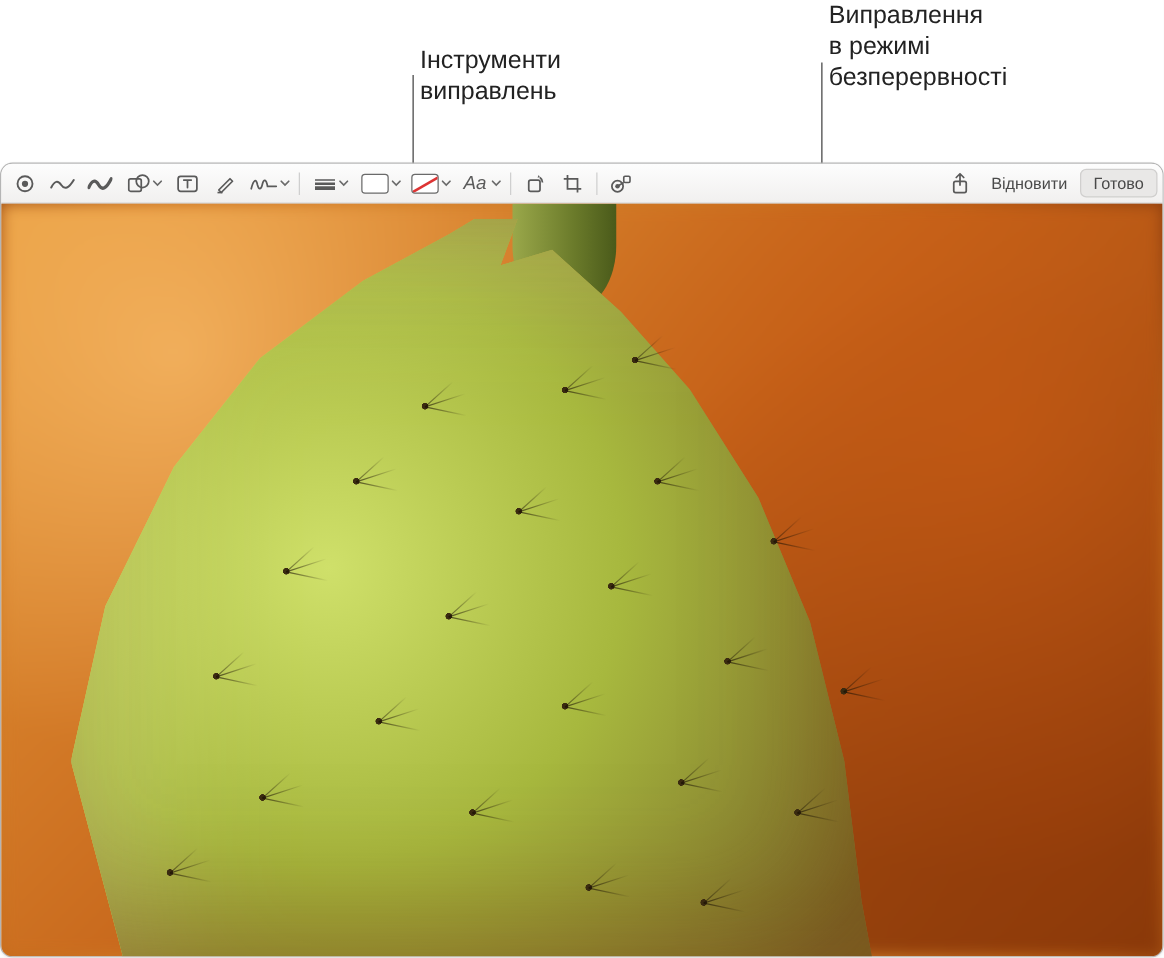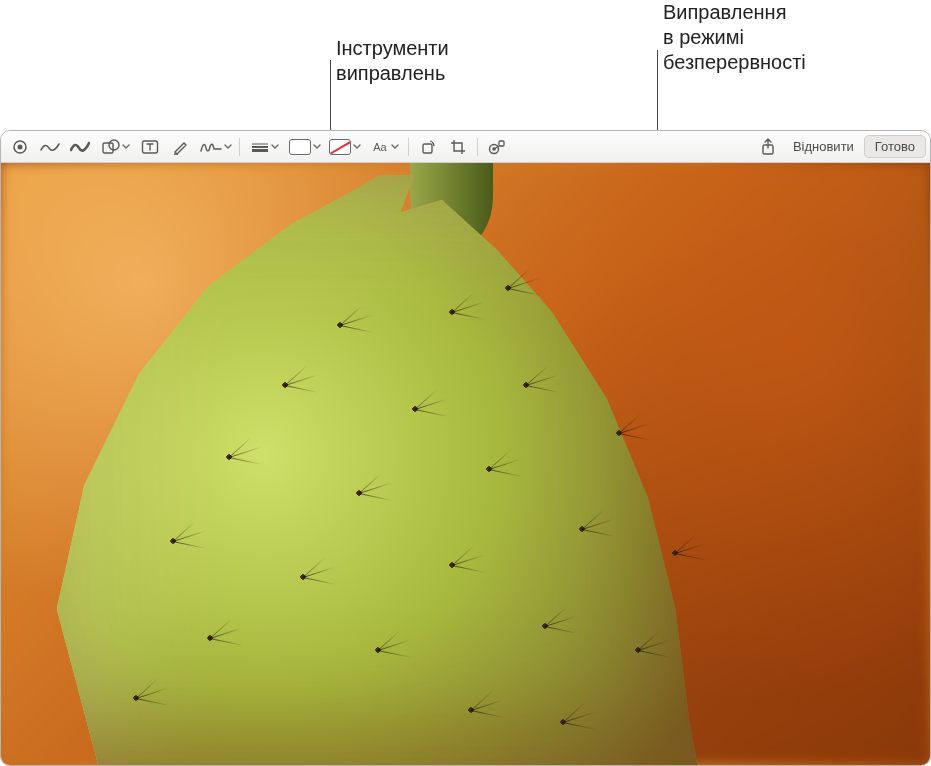--- a/index.html
+++ b/index.html
@@ -100,23 +100,24 @@
     }
     .stroke-swatch::after {
       content: "";
       position: absolute;
       left: -3px; right: -3px; top: 50%;
       height: 1.5px;
       background: #d33;
       transform: rotate(-30deg);
     }
     .aa-label {
-      font-size: 11px;
+      font-size: 15px;
       color: #5a5a5a;
       padding: 0 2px;
+      font-style: italic;
     }
     .content-image {
       width: 100%;
       height: calc(100% - 32px);
       position: relative;
       overflow: hidden;
       background: radial-gradient(ellipse 70% 90% at 45% 60%, #b9c84a 0%, #b9c84a 30%, #d98a2f 55%, #c46a1a 80%, #8a3d0f 100%);
     }
     
     .bg-blur {

